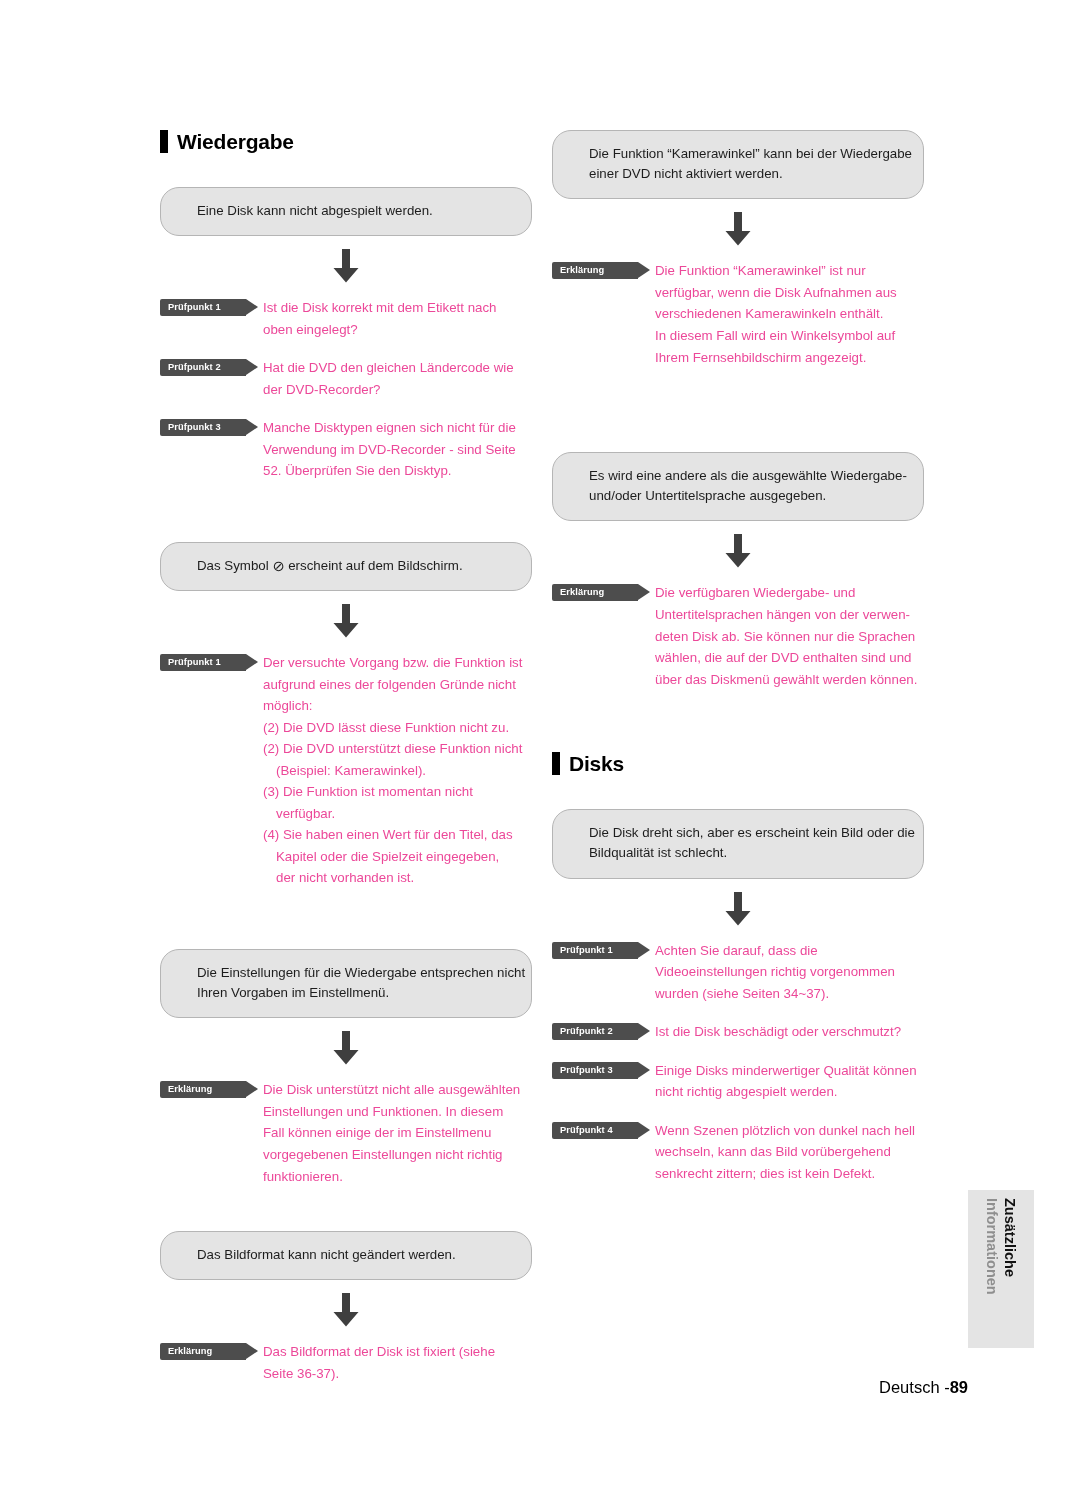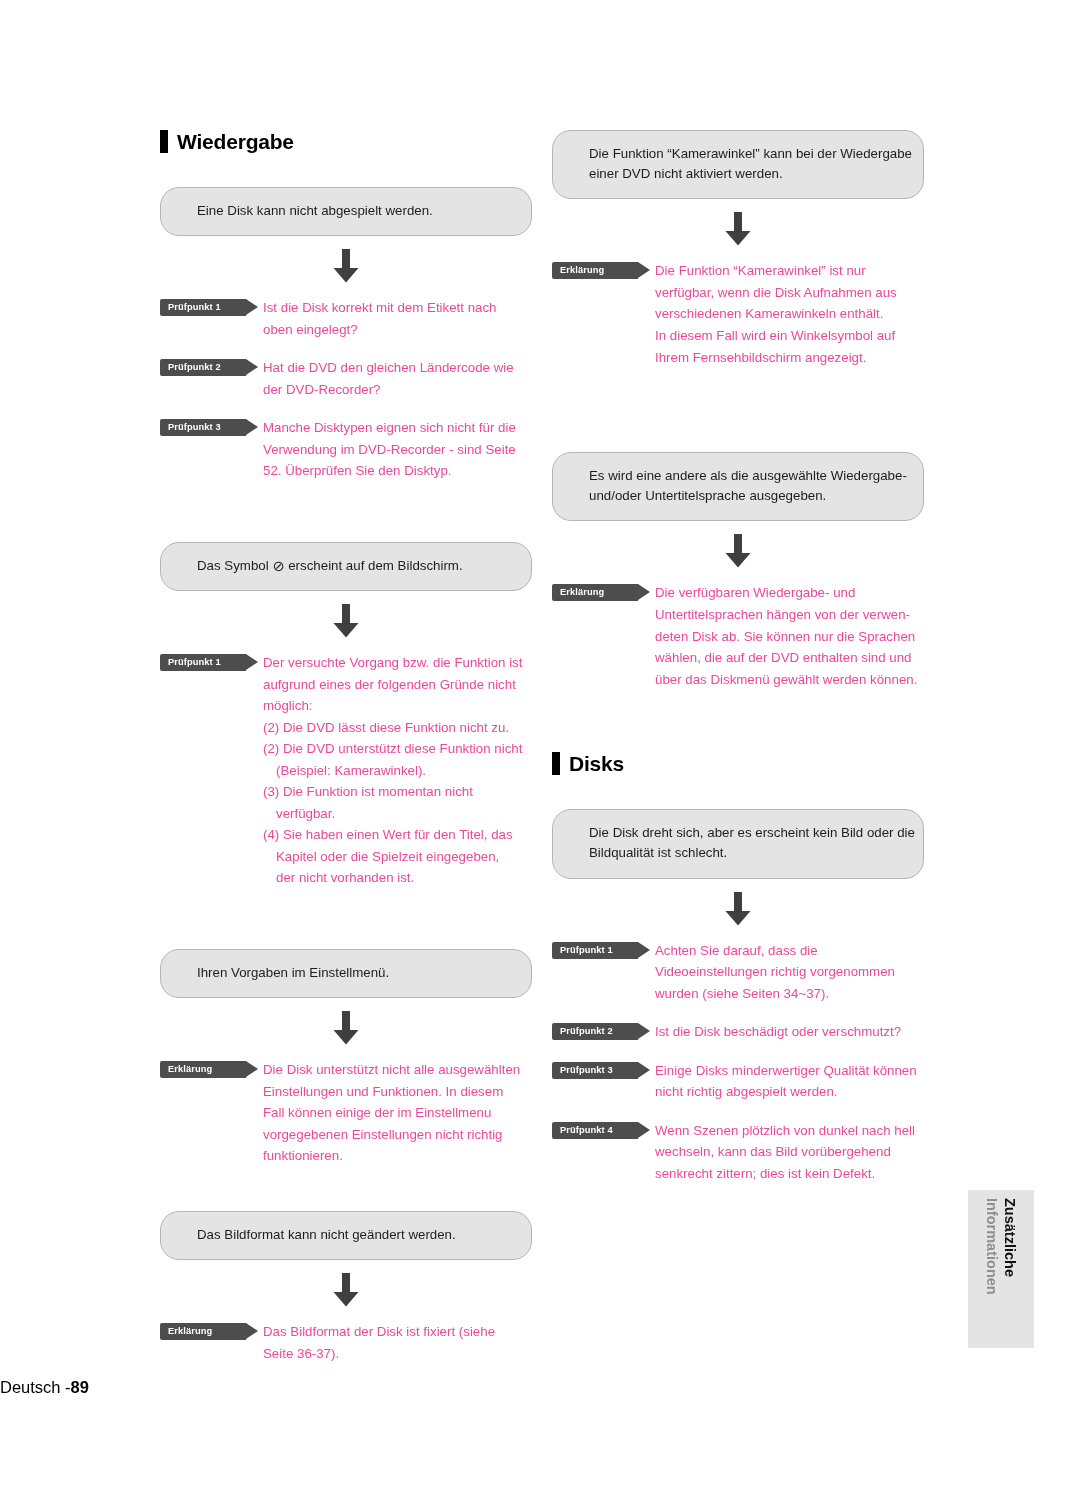--- a/index.html
+++ b/index.html
@@ -166,20 +166,21 @@
     line-height: 1.12;
     white-space: nowrap;
   }
 
   
   .footer {
     position: absolute;
     left: 0;
     top: 1378px;
     width: 968px;
+    text-align: right;
     font-size: 16.5px;
     color: #000000;
   }
   .footer .lang { font-weight: normal; }
   .footer .pnum { font-weight: bold; }
 </style>
 </head>
 <body>
 
 <div class="page">
@@ -262,20 +263,21 @@
             <span class="tl indent">der nicht vorhanden ist.</span>
           </div>
         </div>
       </div>
     </div>
 
     <div class="gap-lg"></div>
 
     <div>
       <div class="symptom">
+        <span class="sym-line">Die Einstellungen für die Wiedergabe entsprechen nicht</span>
         <span class="sym-line">Ihren Vorgaben im Einstellmenü.</span>
       </div>
       <div class="arrow-wrap">
         <svg class="arrow" viewBox="0 0 30 34">
           <path d="M11 0 H19 V19 L27.5 19 L15 33.5 L2.5 19 L11 19 Z" fill="#3f3f3f"></path>
         </svg>
       </div>
       <div class="rows">
         <div class="row">
           <div class="badge-cell">

